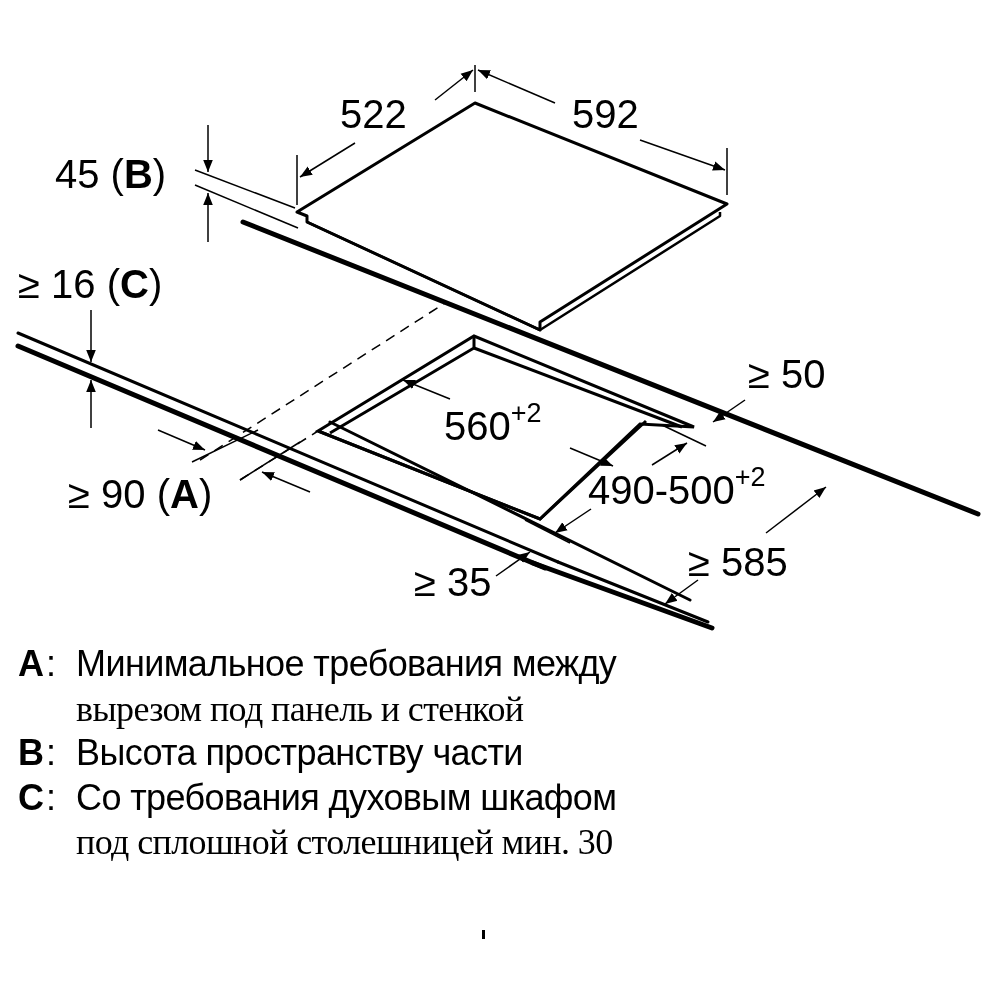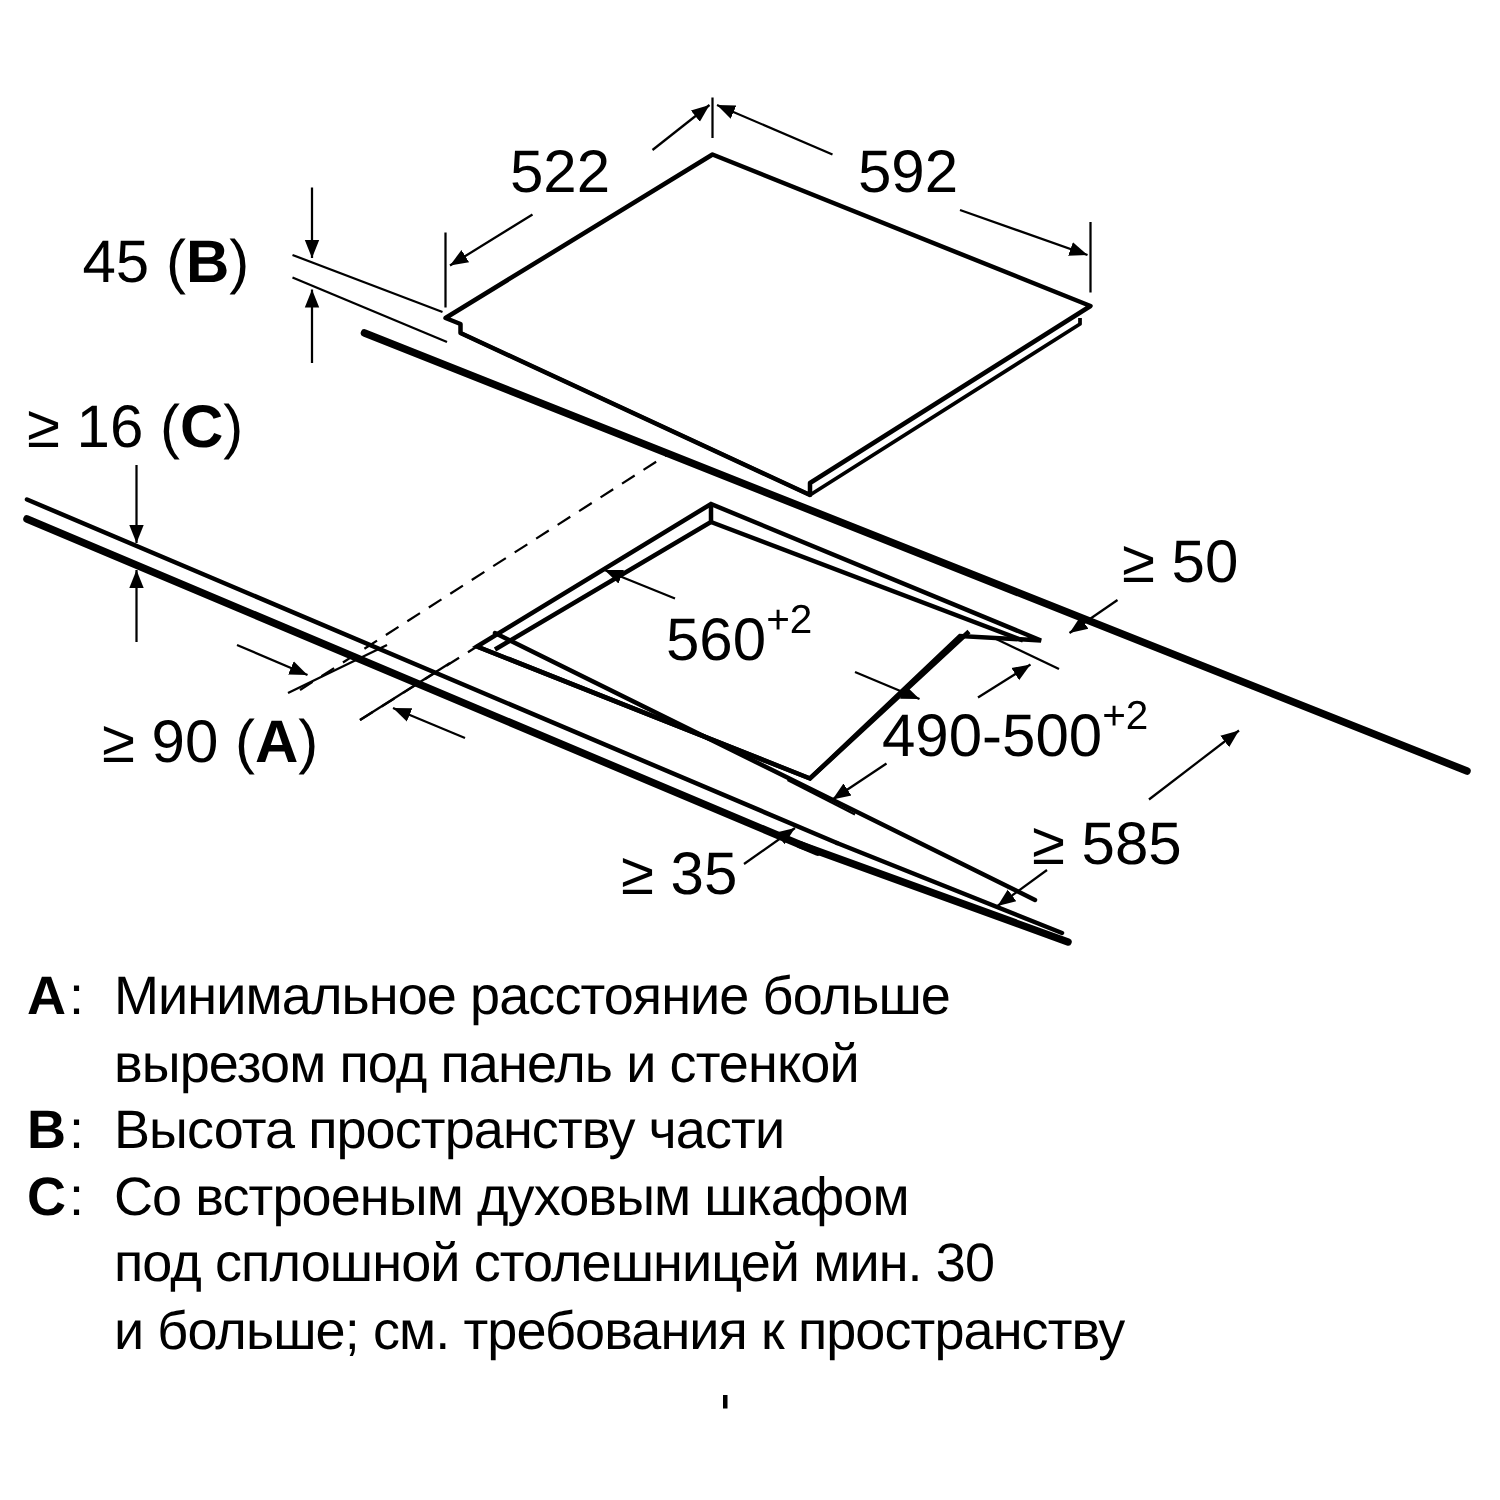--- a/index.html
+++ b/index.html
@@ -5,21 +5,21 @@
   html, body { margin: 0; padding: 0; background: #ffffff; }
   body { width: 1000px; height: 1000px; overflow: hidden; position: relative; font-family: "Liberation Sans", sans-serif; color: #000; }
   #diagram { position: absolute; left: 0; top: 0; width: 1000px; height: 640px; }
   .dim { font-family: "Liberation Sans", sans-serif; font-size: 40px; fill: #000; }
   .dim .b { font-weight: bold; }
   .sup { font-size: 27px; }
   .legend { position: absolute; left: 18px; top: 642px; width: 980px; font-family: "Liberation Sans", sans-serif; font-size: 36px; line-height: 44.5px; letter-spacing: -0.6px; }
   .legend .row { display: flex; white-space: nowrap; }
   .legend .key { font-weight: bold; width: 28px; display: inline-block; }
   .legend .colon { width: 30px; display: inline-block; }
-  .legend .indent { padding-left: 58px; white-space: nowrap; }
+  .legend .indent { padding-left: 58px; white-space: nowrap; font-family: Liberation Serif, serif; }
   .tick { position: absolute; left: 482px; top: 930px; width: 3px; height: 9px; background: #000; }
 </style>
 </head>
 <body>
 
 <svg id="diagram" viewBox="0 0 1000 640" xmlns="http://www.w3.org/2000/svg">
   <defs>
     <marker id="ah" viewBox="0 0 10 10" refX="10" refY="5" markerWidth="8" markerHeight="8" orient="auto-start-reverse">
       <path d="M0,1 L10,5 L0,9 z" fill="#000"></path>
     </marker>
@@ -122,32 +122,31 @@
 
   <text class="dim" x="748" y="388">≥ 50</text>
   <text class="dim" x="414" y="596">≥ 35</text>
   <text class="dim" x="688" y="576">≥ 585</text>
 </svg>
 
 <div class="legend">
   <div class="row">
     <span class="key">A</span>
       <span class="colon">:</span>
-      <span>Минимальное расстояние больше</span>
+      <span>Минимальное требования между</span>
   </div>
   <div class="indent">вырезом под панель и стенкой</div>
 
   <div class="row">
     <span class="key">B</span>
       <span class="colon">:</span>
       <span>Высота пространству части</span>
   </div>
 
   <div class="row">
     <span class="key">C</span>
       <span class="colon">:</span>
-      <span>Со встроеным духовым шкафом</span>
+      <span>Со требования духовым шкафом</span>
   </div>
   <div class="indent">под сплошной столешницей мин. 30</div>
-  <div class="indent">и больше; см. требования к пространству</div>
 </div>
 
 <div class="tick"></div>
 
 </body></html>

